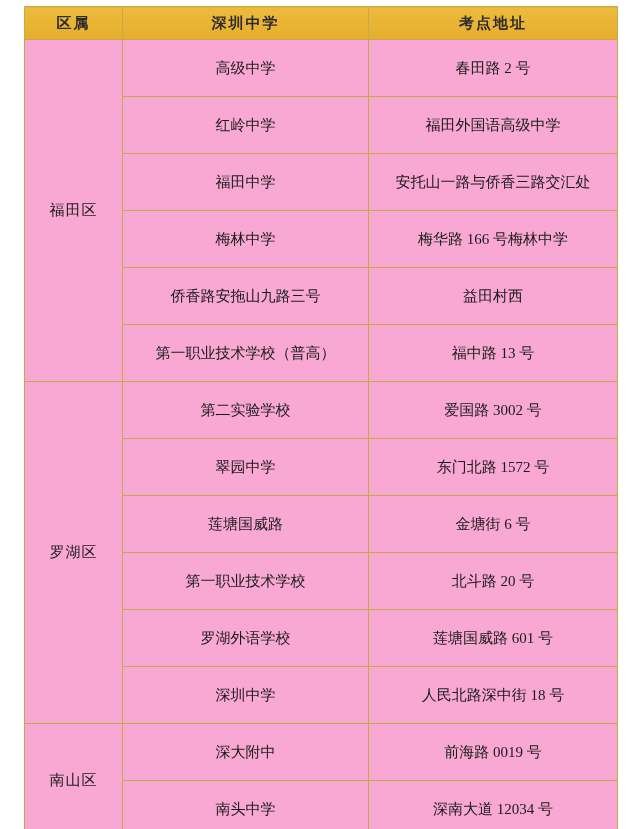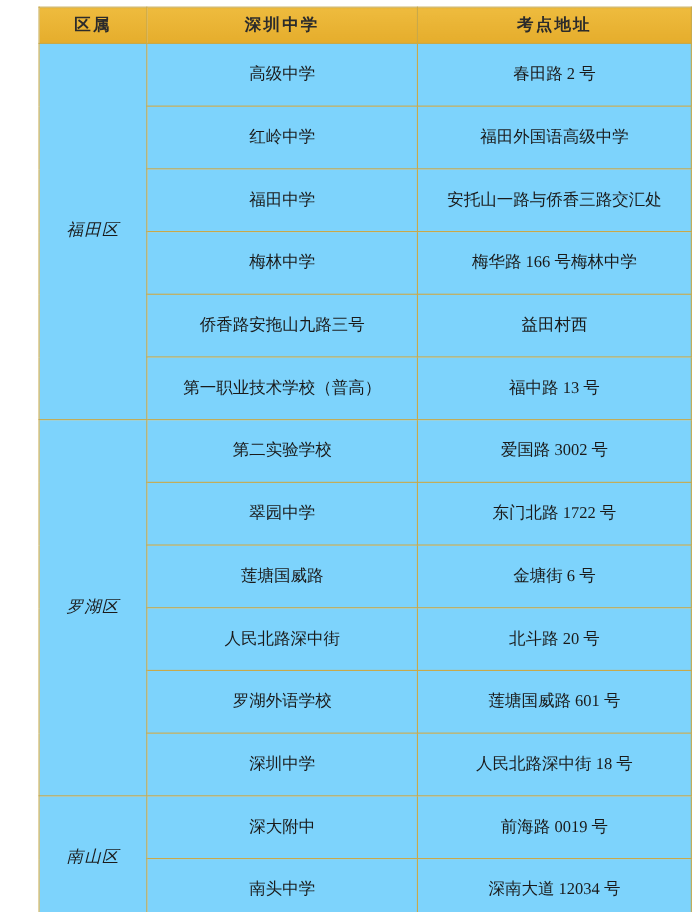--- a/index.html
+++ b/index.html
@@ -11,21 +11,21 @@
     width: 629px;
     height: 829px;
     font-family: "Liberation Serif", "DejaVu Serif", serif;
     color: #1a1a1a;
     overflow: hidden;
   }
   .sheet {
     width: 629px;
     height: 633px;
     box-sizing: border-box;
-    padding: 6px 18px 0 35px;
+    padding: 6px 18px 0 24px;
     background: #ffffff;
   }
   table.exam-table {
     width: 593px;
     border-collapse: collapse;
     table-layout: fixed;
   }
   table.exam-table col.c-district { width: 98px; }
   table.exam-table col.c-name     { width: 246px; }
   table.exam-table col.c-addr     { width: 249px; }
@@ -42,28 +42,27 @@
   table.exam-table thead th {
     background: #e8b93c;
     background: linear-gradient(180deg, #eebb3e 0%, #e5ad2c 100%);
     color: #2b2b2b;
     font-weight: bold;
     height: 32px;
     letter-spacing: 2px;
     border-color: #c8a94a;
   }
   table.exam-table tbody td {
-    background: #7dd3fc;
+    background: #f9a8d4;
     height: 56px;
   }
   td.district-cell {
     background: #fbefd0;
     font-size: 15px;
     letter-spacing: 1px;
-    font-style: italic;
   }
   td.name-cell, td.addr-cell {
     background: #fdf6e3;
   }
 </style>
 </head>
 <body>
 
 <div class="sheet">
   <table class="exam-table">
@@ -107,28 +106,28 @@
         <td class="addr-cell">福中路 13 号</td>
       </tr>
 
       <tr>
         <td class="district-cell" rowspan="6">罗湖区</td>
         <td class="name-cell">第二实验学校</td>
         <td class="addr-cell">爱国路 3002 号</td>
       </tr>
       <tr>
         <td class="name-cell">翠园中学</td>
-        <td class="addr-cell">东门北路 1722 号</td>
+        <td class="addr-cell">东门北路 1572 号</td>
       </tr>
       <tr>
         <td class="name-cell">莲塘国威路</td>
         <td class="addr-cell">金塘街 6 号</td>
       </tr>
       <tr>
-        <td class="name-cell">人民北路深中街</td>
+        <td class="name-cell">第一职业技术学校</td>
         <td class="addr-cell">北斗路 20 号</td>
       </tr>
       <tr>
         <td class="name-cell">罗湖外语学校</td>
         <td class="addr-cell">莲塘国威路 601 号</td>
       </tr>
       <tr>
         <td class="name-cell">深圳中学</td>
         <td class="addr-cell">人民北路深中街 18 号</td>
       </tr>

